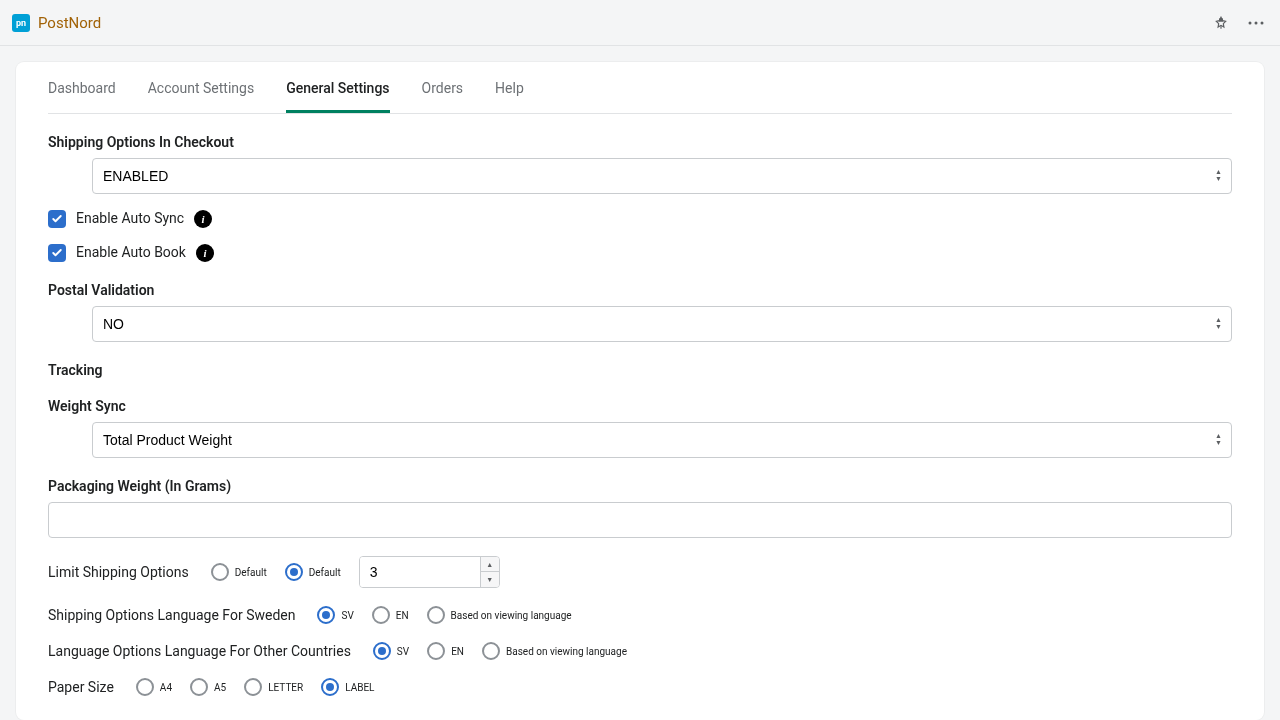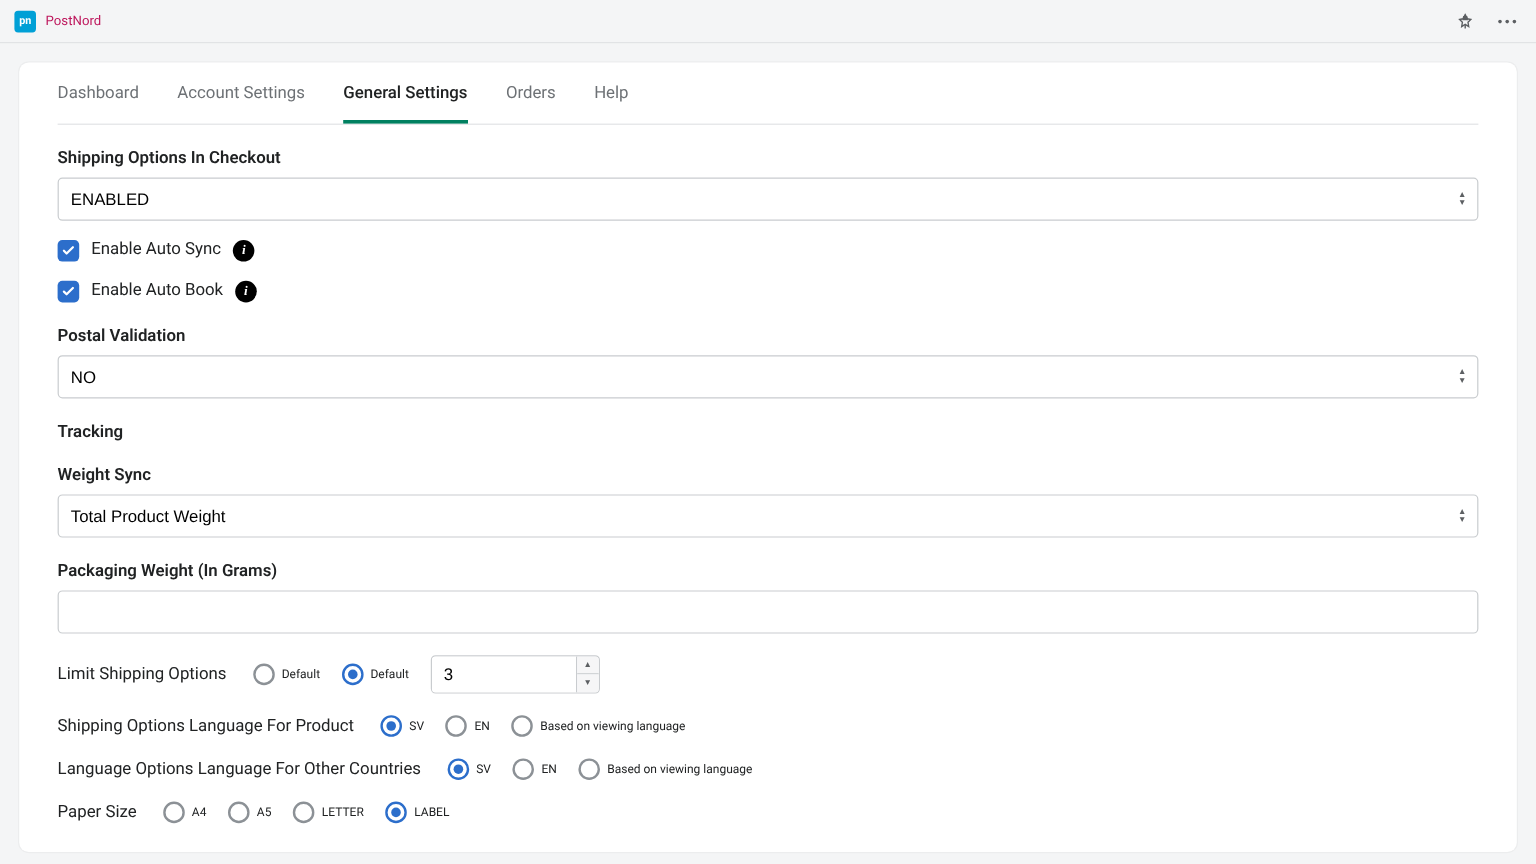--- a/index.html
+++ b/index.html
@@ -1,30 +1,30 @@
 <!DOCTYPE html>
 <html><head>
 <meta charset="utf-8">
 <style>
 * { box-sizing: border-box; margin: 0; padding: 0; }
 body { font-family: -apple-system, BlinkMacSystemFont, "Segoe UI", Roboto, sans-serif; background: #f4f5f6; color: #202223; font-size: 14px; }
-.topbar { height: 36px; background: #f4f5f6; border-bottom: 1px solid #e1e3e5; display: flex; align-items: center; padding: 0 12px; justify-content: space-between; }
+.topbar { height: 46px; background: #f4f5f6; border-bottom: 1px solid #e1e3e5; display: flex; align-items: center; padding: 0 12px; justify-content: space-between; }
 .topbar-left { display: flex; align-items: center; gap: 8px; }
 .app-icon { width: 18px; height: 18px; background: #00a0d6; border-radius: 3px; display: flex; align-items: center; justify-content: center; color: #fff; font-size: 9px; font-weight: 700; }
-.app-title { font-size: 11px; color: #be185d; }
+.app-title { font-size: 15px; color: #a16207; }
 .topbar-right { display: flex; align-items: center; gap: 12px; color: #6d7175; }
 .icon-btn { cursor: pointer; display: inline-flex; align-items: center; justify-content: center; padding: 4px; }
 .card { background: #fff; margin: 16px; border-radius: 8px; padding: 0 32px 24px 32px; box-shadow: 0 0 0 1px rgba(0,0,0,0.03); }
 .tabs { display: flex; gap: 32px; border-bottom: 1px solid #e1e3e5; }
 .tab { padding: 18px 0 14px 0; color: #6d7175; cursor: pointer; font-size: 14px; border-bottom: 3px solid transparent; }
 .tab.active { color: #202223; border-bottom-color: #008060; font-weight: 500; }
 .form-section { margin-top: 20px; }
 .label { font-weight: 600; font-size: 14px; color: #202223; margin-bottom: 8px; display: block; }
 .select { width: 100%; height: 36px; border: 1px solid #c9cccf; border-radius: 4px; padding: 0 30px 0 10px; font-size: 14px; background: #fff; appearance: none; position: relative; }
-.select-wrap { position: relative; }
+.select-wrap { position: relative; margin-left: 44px; }
 .select-caret { position: absolute; right: 10px; top: 50%; transform: translateY(-50%); pointer-events: none; color: #5c5f62; font-size: 10px; line-height: 1; }
 .select-caret::before { content: "▲"; display: block; font-size: 7px; }
 .select-caret::after { content: "▼"; display: block; font-size: 7px; }
 .check-row { display: flex; align-items: flex-start; gap: 10px; margin-top: 16px; }
 .checkbox { width: 18px; height: 18px; border-radius: 4px; background: #2c6ecb; display: inline-flex; align-items: center; justify-content: center; cursor: pointer; }
 .checkbox svg { width: 12px; height: 12px; }
 .check-label { font-size: 14px; }
 .info-icon { width: 18px; height: 18px; border-radius: 50%; background: #000; color: #fff; display: inline-flex; align-items: center; justify-content: center; font-size: 11px; font-weight: 700; font-style: italic; font-family: Georgia, serif; cursor: pointer; }
 .text-input { width: 100%; height: 36px; border: 1px solid #c9cccf; border-radius: 4px; padding: 0 10px; font-size: 14px; }
 .radio-row { display: flex; align-items: center; gap: 18px; margin-top: 18px; flex-wrap: wrap; }
@@ -141,21 +141,21 @@
     <span class="num-input-wrap">
       <input class="num-input" type="text" value="3" style="">
       <span class="spinner">
         <button class="spinner-btn">▲</button>
         <button class="spinner-btn">▼</button>
       </span>
     </span>
   </div>
 
   <div class="radio-row">
-    <span class="row-label">Shipping Options Language For Product</span>
+    <span class="row-label">Shipping Options Language For Sweden</span>
     <span class="radio-opt">
       <span class="radio checked"></span>
       <span class="radio-label">SV</span>
     </span>
     <span class="radio-opt">
       <span class="radio"></span>
       <span class="radio-label">EN</span>
     </span>
     <span class="radio-opt">
       <span class="radio"></span>

